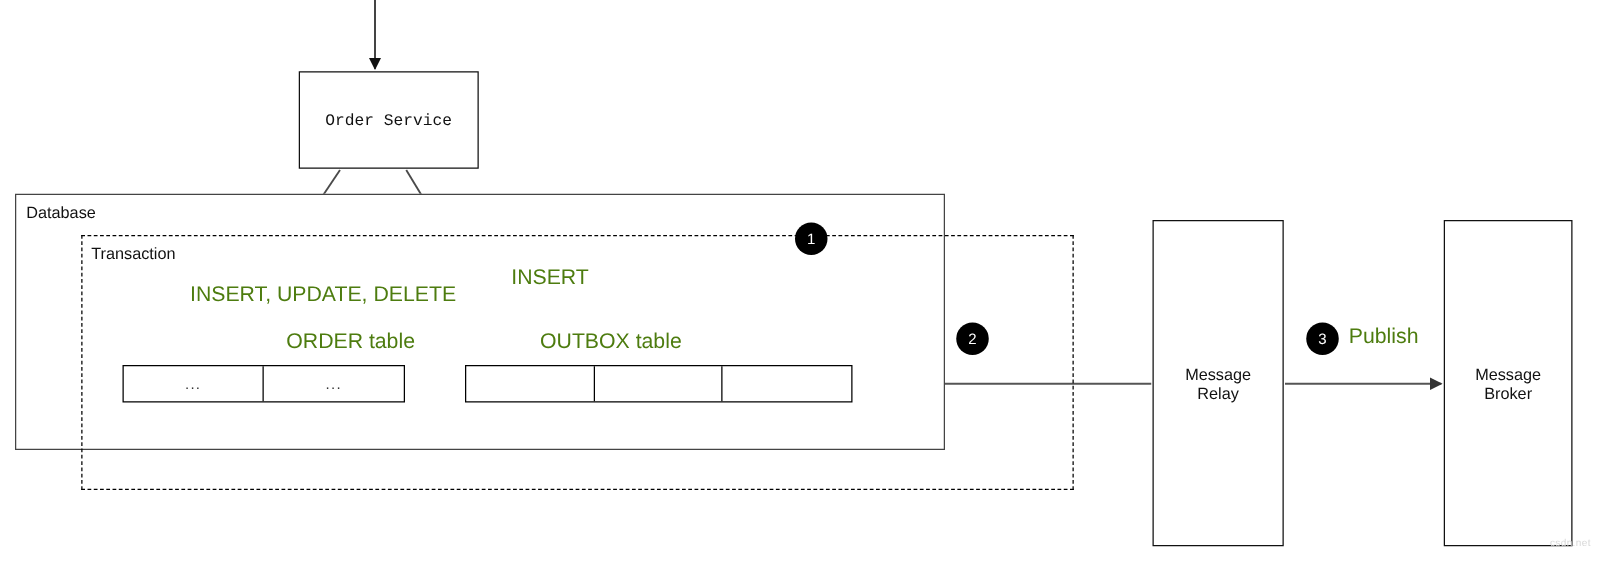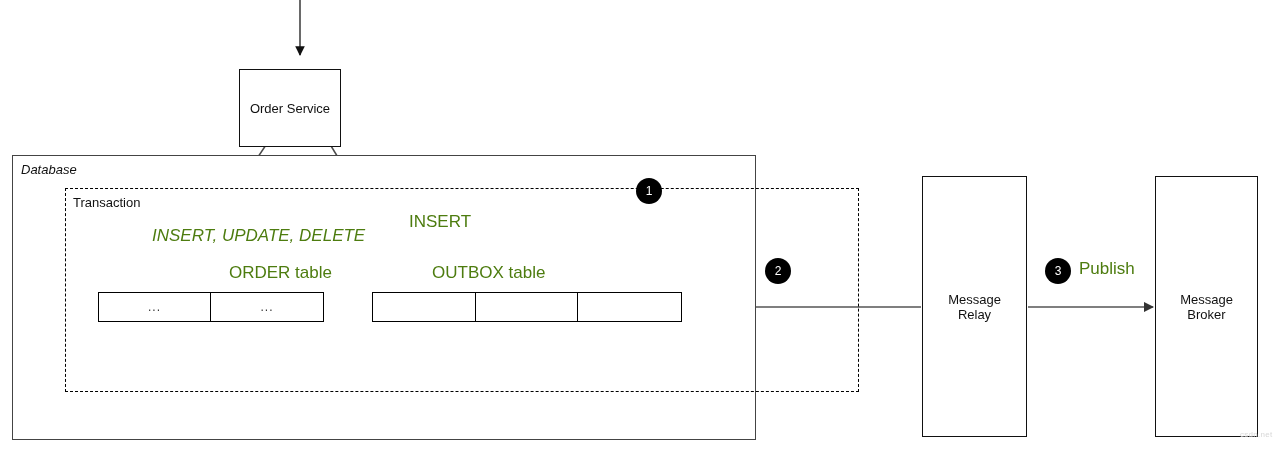--- a/index.html
+++ b/index.html
@@ -43,25 +43,24 @@
     line-height: 15px;
     color: #111111;
     white-space: pre-line;
   }
   
   #database-container {
     position: absolute;
     left: 12px;
     top: 155px;
     width: 744px;
-    height: 285px;
+    height: 205px;
     box-sizing: border-box;
     border: 1.7px solid #444444;
     background: #ffffff;
-    font-style: italic;
   }
   #database-label {
     position: absolute;
     left: 8px;
     top: 6px;
     font-size: 13px;
     color: #111111;
   }
   
   #transaction-container {
@@ -77,23 +76,24 @@
   #transaction-label {
     position: absolute;
     left: 7px;
     top: 6px;
     font-size: 13px;
     color: #111111;
   }
   
   #order-service-box {
     left: 239px;
-    top: 69px;
-    width: 102px;
+    top: 57px;
+    width: 144px;
     height: 78px;
+    font-family: Liberation Mono, monospace;
   }
   #order-service-box .box-label { top: 31px; }
   
   #message-relay-box {
     left: 922px;
     top: 176px;
     width: 105px;
     height: 261px;
   }
   #message-relay-box .box-label { top: 115px; }
@@ -139,21 +139,21 @@
   }
   #outbox-table .db-cell { width: 33.3333%; }
   
   .diagram-text {
     position: absolute;
     font-size: 17px;
     line-height: 15px;
     color: #4d7c0f;
     white-space: nowrap;
   }
-  #insert-update-delete-label { left: 152px; top: 228px; font-style: italic; }
+  #insert-update-delete-label { left: 152px; top: 228px; }
   #insert-label { left: 409px; top: 214px; }
   #order-table-label { left: 205px; top: 265px; margin-left: 24px; }
   #outbox-table-label { left: 432px; top: 265px; }
   #read-outbox-label {
     left: 798px;
     top: 261px;
     width: 115px;
     text-align: center;
     white-space: pre-line;
   }

